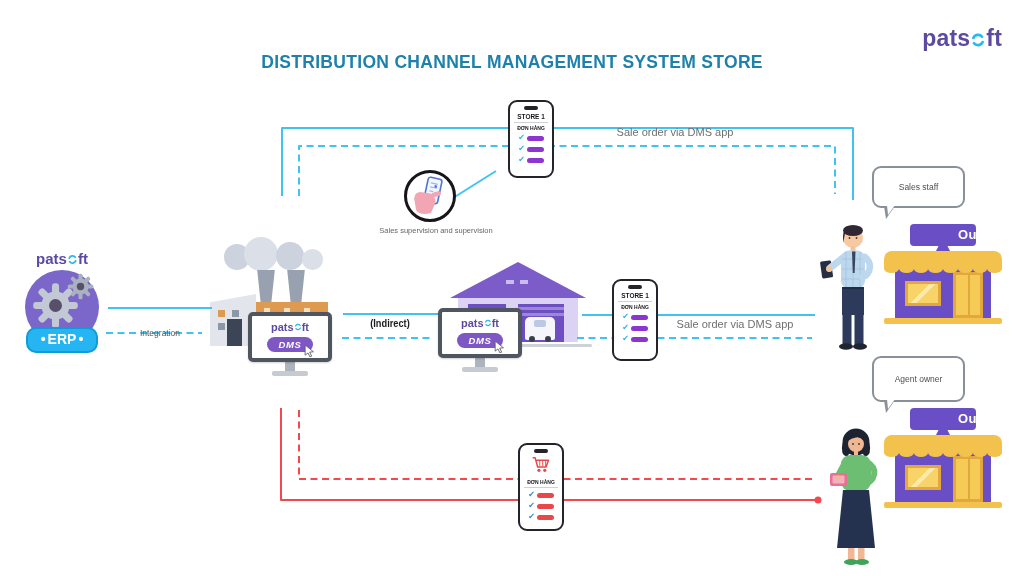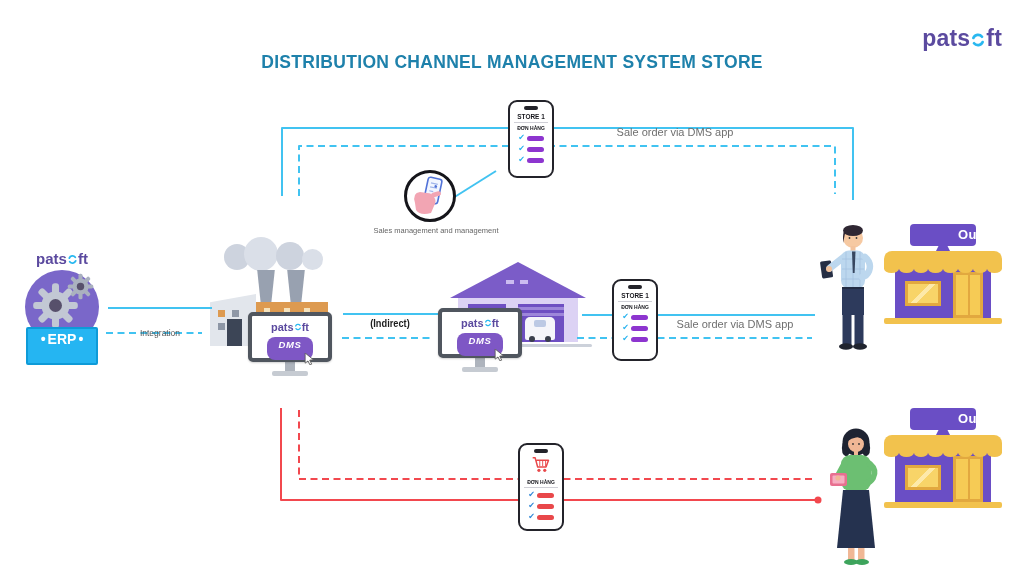--- a/index.html
+++ b/index.html
@@ -31,22 +31,22 @@
   .lbl-sup { font-size:7.5px; color:#666; }
 
   
   .erp { position:absolute; left:14px; top:250px; width:96px; text-align:center; z-index:1; }
   .logo-md { font-size:15px; }
   .erp-circle { position:relative; width:74px; height:74px; margin:3px auto 0; background:#7a67c9; border-radius:50%; }
   .gear { position:absolute; }
   .g-big { left:7px; top:12px; width:47px; height:47px; fill:#c2c8d4; }
   .g-small { left:42px; top:3px; width:27px; height:27px; fill:#aab1bf; }
   .gear-hole { fill:#57506b; }
-  .erp-badge { position:relative; width:72px; height:38px; margin:-17px auto 0; z-index:2;
-    background:var(--erp-badge-bg,#25b5f2); border:2px solid #0e9bd8; border-radius:2px;
+  .erp-badge { position:relative; width:72px; height:26px; margin:-17px auto 0; z-index:2;
+    background:var(--erp-badge-bg,#25b5f2); border:2px solid #0e9bd8; border-radius:10px;
     color:#fff; font-weight:700; font-size:14px; line-height:21px; }
   .erp-badge-label::before { content:"\2022"; margin-right:2px; }
   .erp-badge-label::after { content:"\2022"; margin-left:2px; }
 
   
   .factory { position:absolute; left:210px; top:240px; width:126px; height:120px; z-index:1; }
   .factory > div { position:absolute; }
   .smoke { background:#cdd3de; border-radius:50%; }
   .s1 { left:14px; top:4px; width:26px; height:26px; }
   .s2 { left:34px; top:-3px; width:34px; height:34px; background:#dadfe8; }
@@ -58,21 +58,21 @@
   .f-win { top:6px; width:6px; height:5px; background:#f6e3bd; position:absolute; }
   .f-gray { left:0; top:54px; width:46px; height:52px; background:#e2e6ec; clip-path:polygon(0 16%,100% 0,100% 100%,0 100%); }
   .g-win { position:absolute; width:7px; height:7px; }
   .f-door { left:17px; top:79px; width:15px; height:27px; background:#3c4556; }
 
   
   .monitor { position:absolute; width:84px; z-index:3; }
   .screen { position:relative; border:4px solid #50565f; border-radius:5px; background:#fff; height:50px; padding-top:6px;
     box-shadow:0 1px 2px rgba(0,0,0,.18); }
   .mini-logo { text-align:center; font-size:11px; line-height:1; }
-  .dms-pill { position:relative; width:46px; height:23px; margin:4px auto 0; background:var(--dms-pill,#7e57c5);
+  .dms-pill { position:relative; width:46px; height:15px; margin:4px auto 0; background:var(--dms-pill,#7e57c5);
     border-radius:8px; color:#fff; font-size:9.5px; font-style:italic; font-weight:700; text-align:center;
     line-height:15px; letter-spacing:.6px; }
   .cursor-icon { position:absolute; right:-2px; bottom:-5px; }
   .stand { width:10px; height:9px; background:#aeb4bd; margin:0 auto; }
   .m-base { width:36px; height:5px; background:#c6cbd2; border-radius:2px; margin:0 auto; }
 
   
   .warehouse { position:absolute; left:448px; top:262px; width:140px; height:88px; z-index:1; }
   .warehouse > div { position:absolute; }
   .w-roof { left:2px; top:0; width:136px; height:36px; background:#7b5cc8; clip-path:polygon(50% 0,100% 100%,0 100%); }
@@ -191,21 +191,21 @@
     <path class="lc dash" d="M577,338 H812" marker-end="url(#arrC)"></path>
     <path class="lc" d="M453,198 L496,171" marker-end="url(#arrC)"></path>
     <path class="lr" d="M818,500 H281 V408" marker-start="url(#dotR)" marker-end="url(#arrR)"></path>
     <path class="lr dash" d="M299,410 V479 H813" marker-end="url(#arrR)"></path>
   </svg>
 
   <div class="flow-label" style="left:565px;top:126px;width:220px">Sale order via DMS app</div>
   <div class="flow-label lbl-small" style="left:105px;top:328px;width:110px">Integration</div>
   <div class="flow-label lbl-ind" style="left:340px;top:317px;width:100px">(Indirect)</div>
   <div class="flow-label" style="left:650px;top:318px;width:170px">Sale order via DMS app</div>
-  <div class="flow-label lbl-sup" style="left:368px;top:226px;width:136px">Sales management and management</div>
+  <div class="flow-label lbl-sup" style="left:368px;top:226px;width:136px">Sales supervision and supervision</div>
 
   <div class="erp">
     <div class="logo logo-md">
       <span>pats</span><svg class="swirl sw-md">
           <use href="#swirl"></use>
         </svg><span>ft</span>
     </div>
     <div class="erp-circle">
       <svg class="gear g-big">
           <use href="#gear"></use>
@@ -411,20 +411,30 @@
     <rect x="6" y="47" width="17" height="13" rx="2" fill="#e87090"></rect>
     <rect x="8.5" y="49.5" width="12" height="8" rx="1" fill="#f6aec2"></rect>
     <circle cx="14" cy="52" r="2.6" fill="#f0b795"></circle>
     <polygon points="19,64 45,64 51,122 13,122" fill="#25324f"></polygon>
     <rect x="24" y="122" width="6.5" height="12" fill="#f0b795"></rect>
     <rect x="34" y="122" width="6.5" height="12" fill="#f0b795"></rect>
     <ellipse cx="27" cy="136" rx="7" ry="3" fill="#3da45c"></ellipse>
     <ellipse cx="38" cy="136" rx="7" ry="3" fill="#3da45c"></ellipse>
   </svg>
 
+  <div class="bubble" style="left:872px;top:166px;width:93px;height:42px">
+    <span>Sales staff</span>
+    <span class="tail-b"></span>
+      <span class="tail-w"></span>
+  </div>
+  <div class="bubble" style="left:872px;top:356px;width:93px;height:46px">
+    <span>Agent owner</span>
+    <span class="tail-b"></span>
+      <span class="tail-w"></span>
+  </div>
 
   <div class="outlet" style="left:884px;top:224px">
     <div class="outlet-sign">Outlet</div>
     <div class="sign-post"></div>
     <div class="awning">
       <div class="scallops">
         <span class="scallop"></span>
           <span class="scallop"></span>
           <span class="scallop"></span>
           <span class="scallop"></span>

